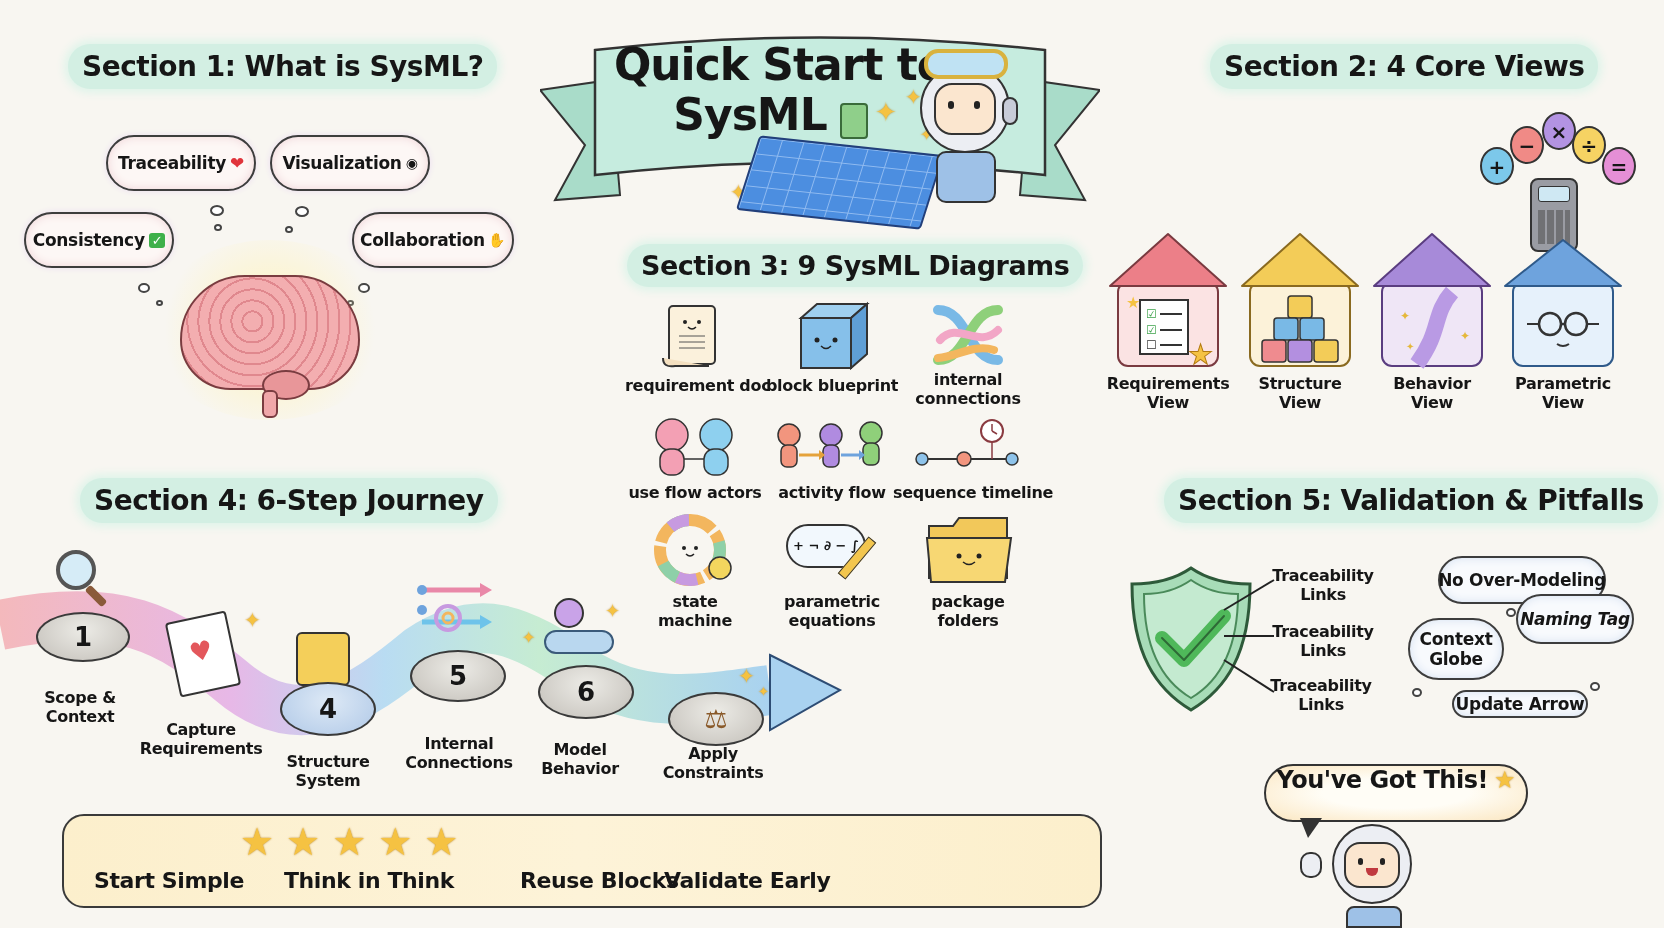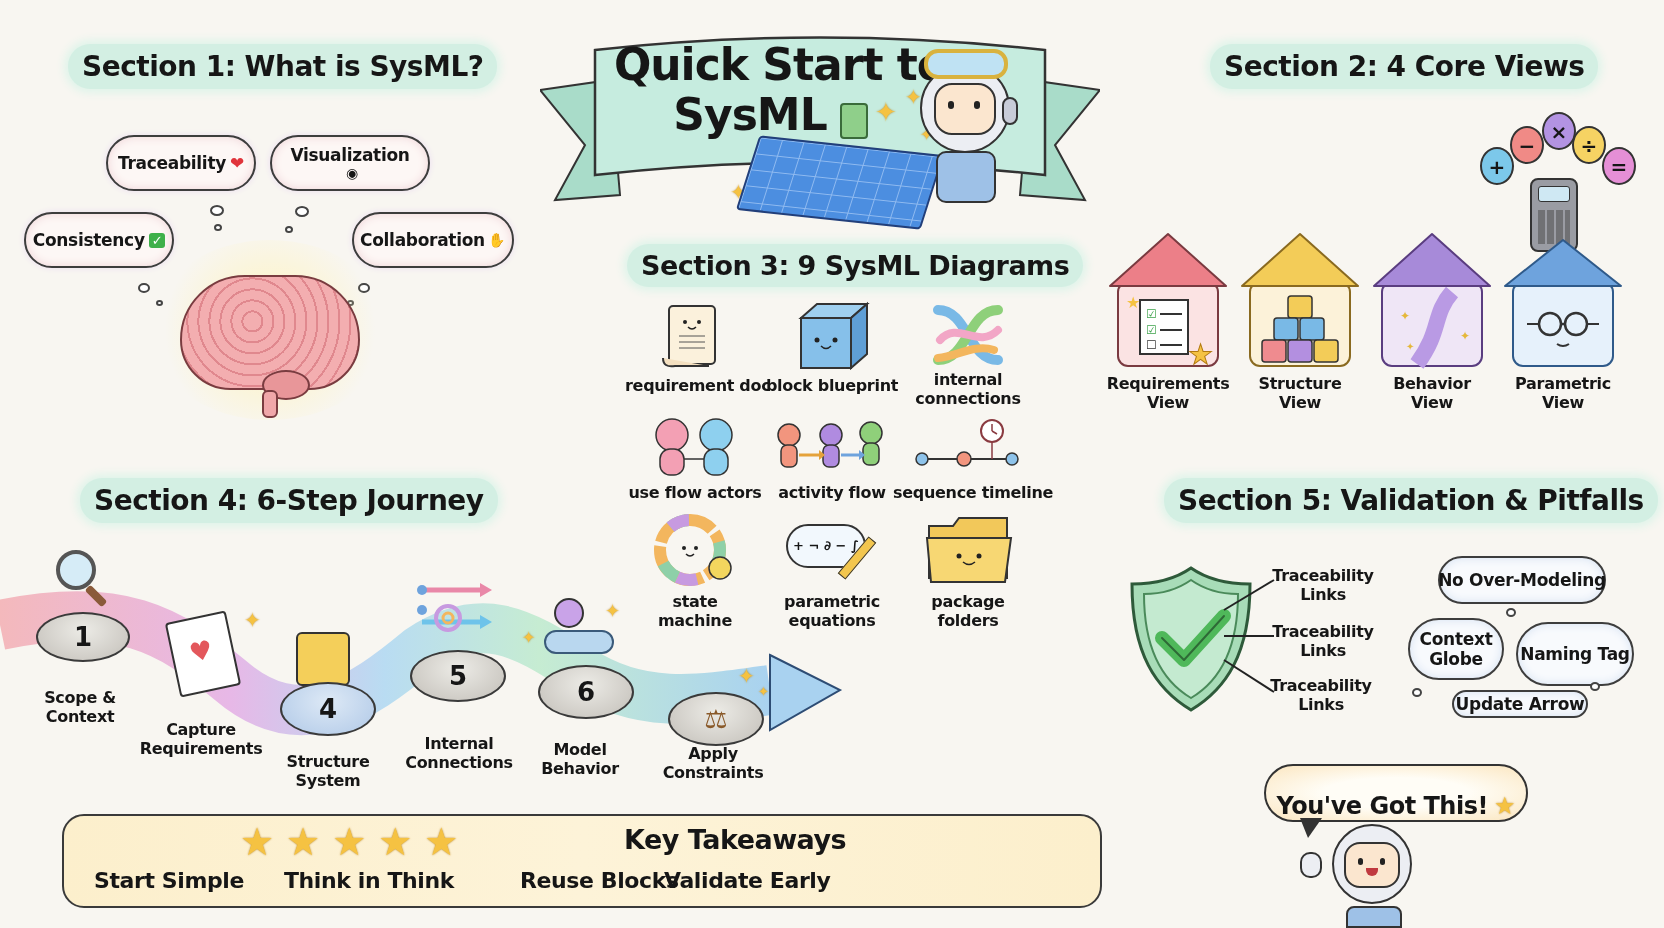--- a/index.html
+++ b/index.html
@@ -97,21 +97,21 @@
     <div class="abs" style="left:26px; top:116px; width:60px; height:52px; border-radius:10px; background:#9ec1e7; border:2px solid #333;"></div>
   </div>
 </div>
 
 <div class="pill" style="left:68px; top:44px;">Section 1: What is SysML?</div>
 
 <div class="cloud" style="left:106px; top:135px; width:150px; height:56px;">
   <span>Traceability</span>
   <span style="color:#e0343b; margin-left:4px;">❤</span>
 </div>
-<div class="cloud" style="left:270px; top:135px; width:160px; height:56px;flex-direction:column;">
+<div class="cloud" style="left:270px; top:135px; width:160px; height:56px;">
   <span>Visualization</span>
   <span style="margin-left:4px; font-size:14px;">◉</span>
 </div>
 <div class="cloud" style="left:24px; top:212px; width:150px; height:56px;">
   <span>Consistency</span>
   <span style="margin-left:4px; background:#3fb04a; color:#fff; font-size:13px; padding:0 3px; border-radius:3px;">✓</span>
 </div>
 <div class="cloud" style="left:352px; top:212px; width:162px; height:56px;">
   <span>Collaboration</span>
   <span style="margin-left:4px; color:#e8b43c; font-size:14px;">✋</span>
@@ -448,48 +448,47 @@
     <div>Links</div>
 </div>
 
 <div class="cloud2" style="left:1438px; top:556px; width:168px; height:48px;">
   <div>No Over-Modeling</div>
 </div>
 <div class="cloud2" style="left:1408px; top:618px; width:96px; height:62px; flex-direction:column;">
   <div>Context</div>
     <div>Globe</div>
 </div>
-<div class="cloud2" style="left:1516px; top:622px; width:118px; height:64px;">
+<div class="cloud2" style="left:1516px; top:594px; width:118px; height:50px;font-style:italic;">
   <div>Naming Tag</div>
 </div>
 <div class="cloud2" style="left:1452px; top:690px; width:136px; height:28px;">
   <div>Update Arrow</div>
 </div>
 <div class="bubble-dot" style="left:1506px; top:608px; width:10px; height:9px;"></div>
 <div class="bubble-dot" style="left:1412px; top:688px; width:10px; height:9px;"></div>
 <div class="bubble-dot" style="left:1590px; top:682px; width:10px; height:9px;"></div>
 
-<div class="abs" style="left:1264px; top:764px; width:264px; height:58px; border:2px solid #333; border-radius:30px; background:radial-gradient(ellipse, #fffdf6 40%, #fbe6c0 100%); display:flex; align-items:flex-end; justify-content:center;">
+<div class="abs" style="left:1264px; top:764px; width:264px; height:58px; border:2px solid #333; border-radius:30px; background:radial-gradient(ellipse, #fffdf6 40%, #fbe6c0 100%); display:flex; align-items:flex-start; justify-content:center;">
   <span style="font-weight:bold; font-size:24px; letter-spacing:-0.5px;">You've Got This!</span>
   <span class="star" style="font-size:24px; margin-left:6px;">★</span>
 </div>
 <div class="abs" style="left:1300px; top:818px; width:0; height:0; border-left:8px solid transparent; border-right:14px solid transparent; border-top:20px solid #333;"></div>
 
 <div class="abs" style="left:1280px; top:822px; width:130px; height:106px;">
   <div class="abs" style="left:52px; top:2px; width:80px; height:80px; border-radius:40px; background:#eceef3; border:2px solid #333;"></div>
   <div class="abs" style="left:64px; top:20px; width:56px; height:46px; border-radius:16px; background:#fbe6cf; border:2px solid #333;"></div>
   <div class="abs" style="left:78px; top:36px; width:5px; height:7px; border-radius:3px; background:#222;"></div>
   <div class="abs" style="left:100px; top:36px; width:5px; height:7px; border-radius:3px; background:#222;"></div>
   <div class="abs" style="left:86px; top:46px; width:12px; height:8px; border-radius:0 0 8px 8px; background:#c0393f;"></div>
   <div class="abs" style="left:20px; top:30px; width:22px; height:26px; border-radius:10px; background:#eceef3; border:2px solid #333;"></div>
   <div class="abs" style="left:66px; top:84px; width:56px; height:22px; border-radius:8px 8px 0 0; background:#9ec1e7; border:2px solid #333;"></div>
 </div>
 
 <div class="abs" style="left:62px; top:814px; width:1040px; height:94px; border:2.5px solid #3a3a3a; border-radius:22px; background:linear-gradient(90deg,#fcefcc,#fdf3d8 50%,#fcefcc);">
   <div class="abs" style="left:176px; top:4px; font-size:38px; letter-spacing:12px;">
     <span class="star">★</span><span class="star">★</span><span class="star">★</span><span class="star">★</span><span class="star">★</span>
   </div>
-  <div class="abs" style="left:560px; top:8px; font-weight:bold; font-size:27px; letter-spacing:-0.5px;">Key Takeaways</div>
   <div class="abs takeaway" style="left:30px; top:52px;">Start Simple</div>
   <div class="abs takeaway" style="left:220px; top:52px;">Think in Think</div>
   <div class="abs takeaway" style="left:420px; top:52px;margin-left:36px;">Reuse Blocks</div>
   <div class="abs takeaway" style="left:600px; top:52px;">Validate Early</div>
 </div>
 
 </body></html>

